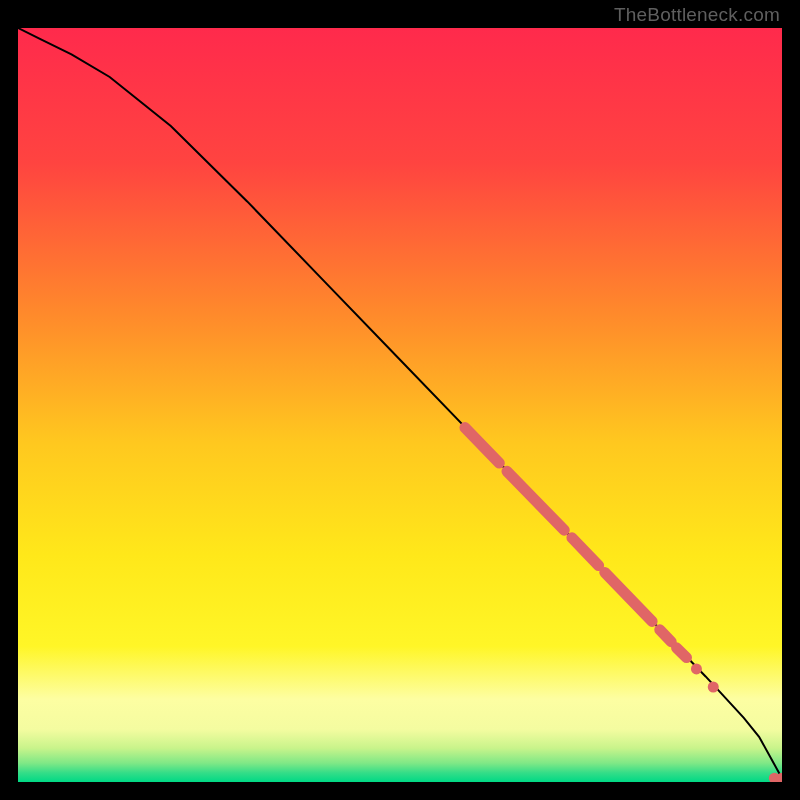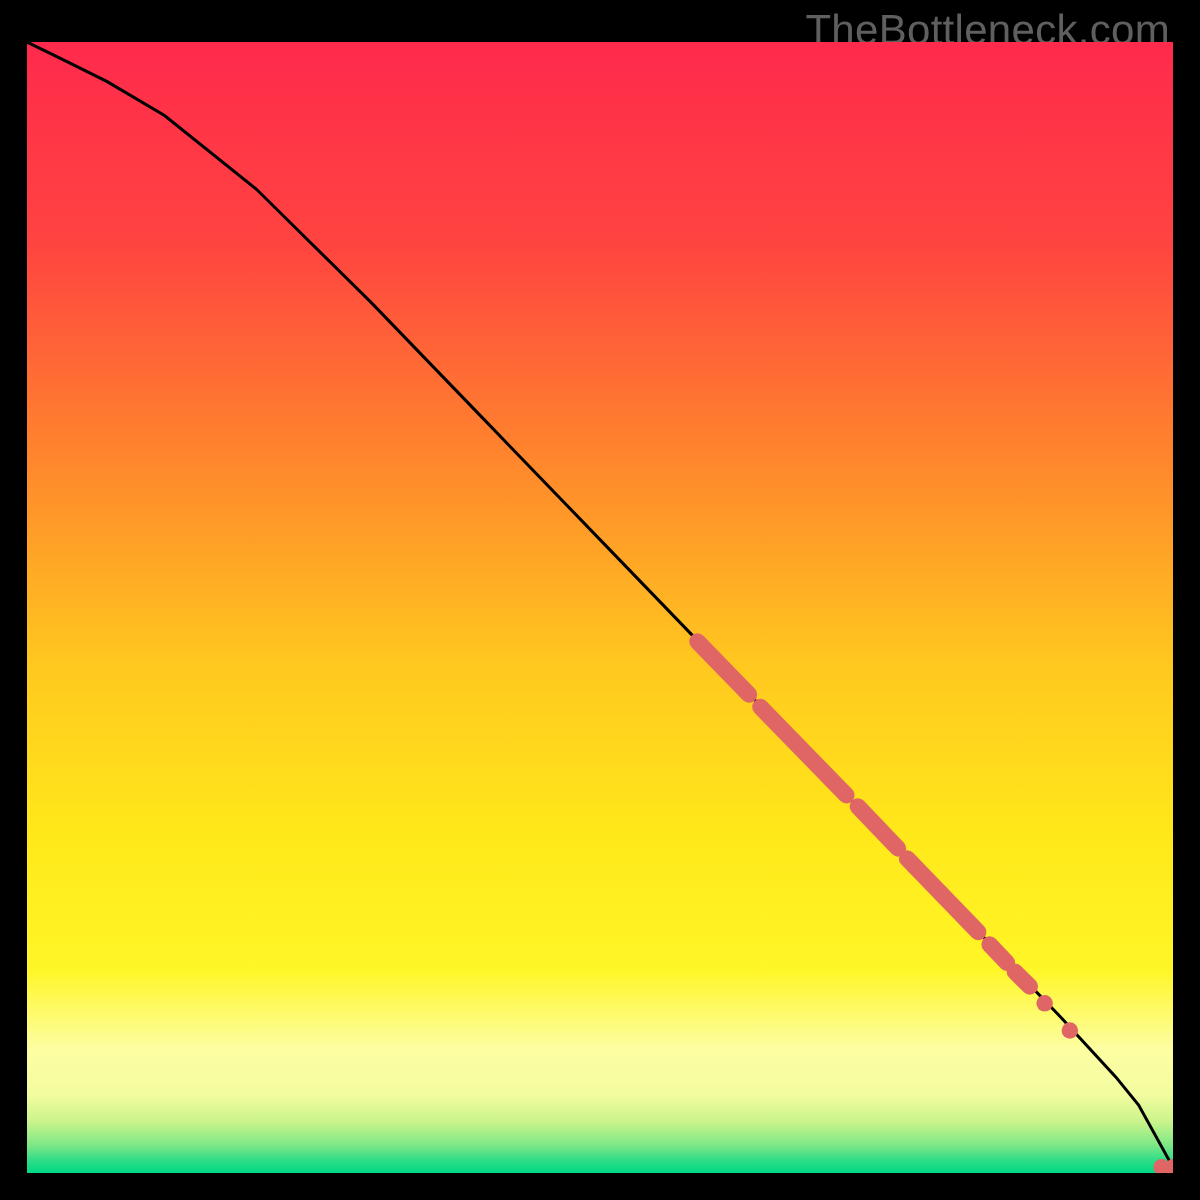--- a/index.html
+++ b/index.html
@@ -14,21 +14,21 @@
   .stage {
     position: relative;
     width: 800px;
     height: 800px;
     background: #000000;
   }
   .attribution {
     position: absolute;
     top: 4px;
     right: 20px;
-    font-size: 28px;
+    font-size: 19px;
     font-weight: 400;
     color: #5f5f5f;
     letter-spacing: 0.2px;
     user-select: none;
   }
   .plot {
     position: absolute;
     left: 18px;
     top: 28px;
     width: 764px;

